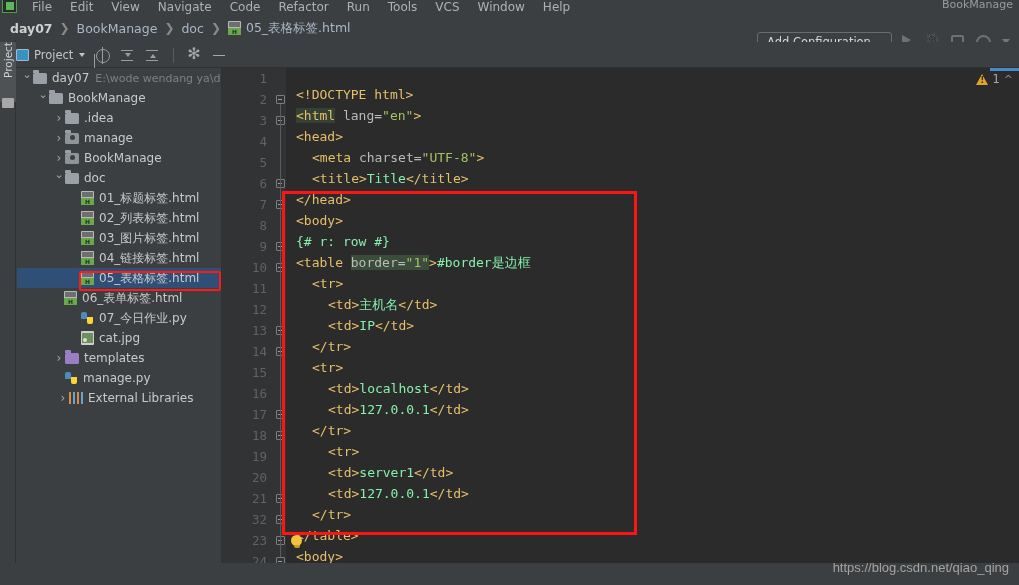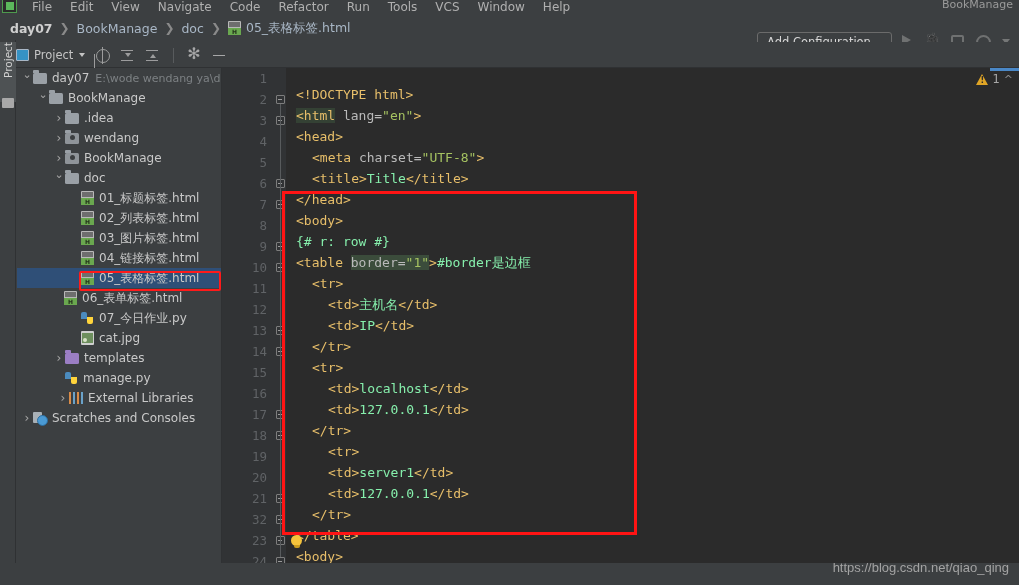--- a/index.html
+++ b/index.html
@@ -533,21 +533,21 @@
         <span class="tlabel">BookManage</span>
       </div>
       <div class="tnode" style="padding-left: 36px;">
         <span class="tarrow closed"></span>
         <span class="tfolder"></span>
         <span class="tlabel">.idea</span>
       </div>
       <div class="tnode" style="padding-left: 36px;">
         <span class="tarrow closed"></span>
         <span class="tfolder module"></span>
-        <span class="tlabel">wendang</span>
+        <span class="tlabel">manage</span>
       </div>
       <div class="tnode" style="padding-left: 36px;">
         <span class="tarrow closed"></span>
         <span class="tfolder module"></span>
         <span class="tlabel">BookManage</span>
       </div>
       <div class="tnode" style="padding-left: 36px;">
         <span class="tarrow open"></span>
         <span class="tfolder"></span>
         <span class="tlabel">doc</span>
@@ -599,25 +599,20 @@
       </div>
       <div class="tnode" style="padding-left: 36px;">
         <span class="tarrow"></span>
         <span class="ficon tfile py"></span>
         <span class="tlabel">manage.py</span>
       </div>
       <div class="tnode" style="padding-left: 3px; margin-left: 37px;">
         <span class="tarrow closed"></span>
         <span class="libico"></span>
         <span class="tlabel">External Libraries</span>
-      </div>
-      <div class="tnode" style="padding-left: 4px;">
-        <span class="tarrow closed"></span>
-        <span class="scrico"></span>
-        <span class="tlabel">Scratches and Consoles</span>
       </div>
     </div>
   <div class="tree-redbox"></div>
 
   <div class="editor">
     <div class="gutter" id="gutter">
         <div class="gutter-line">1</div>
         <div class="gutter-line">2</div>
         <div class="gutter-line">3</div>
         <div class="gutter-line">4</div>

